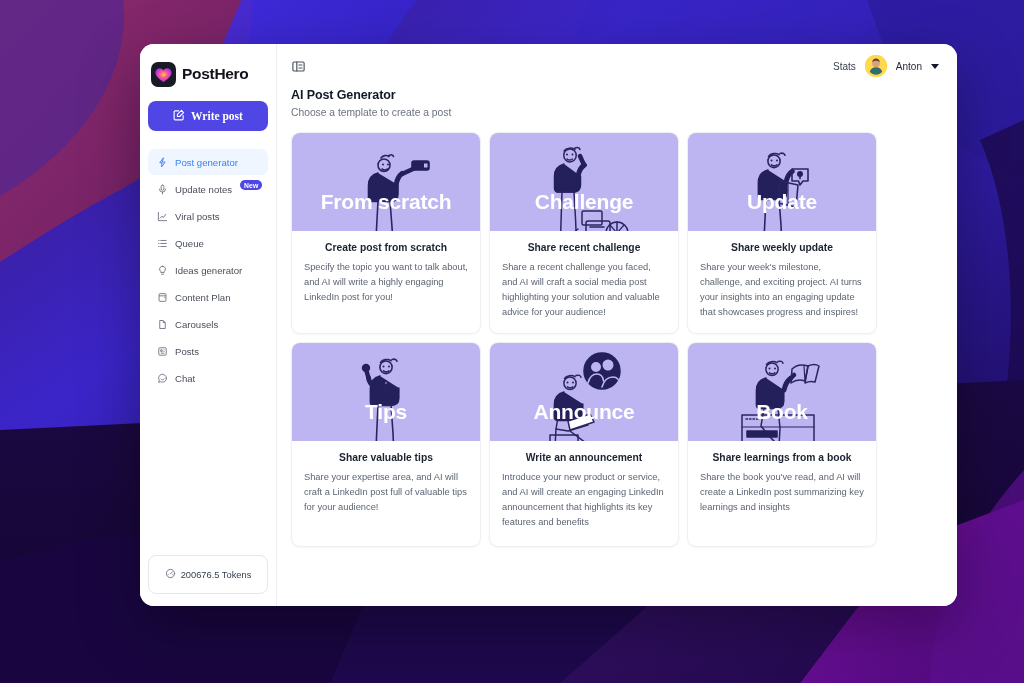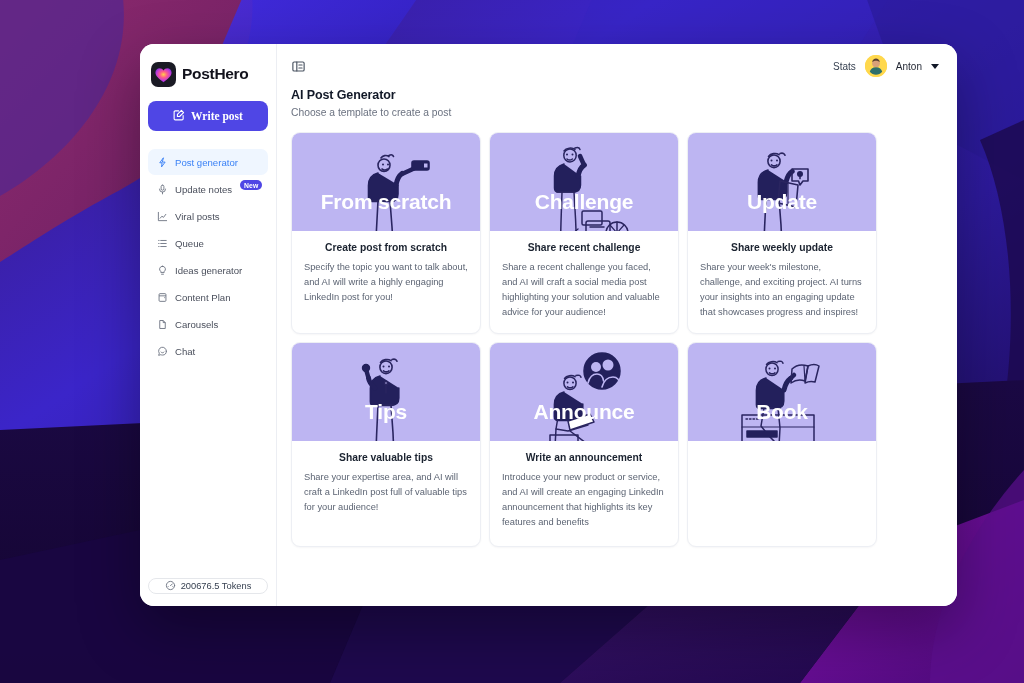--- a/index.html
+++ b/index.html
@@ -75,21 +75,21 @@
     background: #4f46e5; color: #fff;
     font-size: 6.8px; font-weight: bold;
     padding: 1.5px 4px; border-radius: 7px;
     margin-left: 1px; letter-spacing: 0.1px;
     transform: translateY(-4px);
   }
 
   #sidebar-spacer { flex: 1 1 auto; }
   .tokens-pill {
     display: flex; align-items: center; justify-content: center; gap: 5px;
-    height: 16px;
+    height: 39px;
     border: 1px solid #e5e7eb;
     border-radius: 8px;
     font-size: 9.3px;
     color: #374151;
     background: #fff;
     cursor: pointer;
     margin-bottom: 2px;
   }
 
   
@@ -308,20 +308,30 @@
       <div class="nav-item">
         <span class="ico">
           <svg width="11" height="11" viewBox="0 0 16 16" fill="none" stroke="currentColor" stroke-width="1.3" stroke-linejoin="round">
             <path d="M4 2.2h5l3 3v8.6H4z"></path>
             <path d="M9 2.2v3h3"></path>
           </svg>
         </span>
         <span class="nav-label">Carousels</span>
       </div>
 
+      <div class="nav-item">
+        <span class="ico">
+          <svg width="11" height="11" viewBox="0 0 16 16" fill="none" stroke="currentColor" stroke-width="1.3" stroke-linejoin="round">
+            <rect x="2.6" y="2.6" width="10.8" height="10.8" rx="1.4"></rect>
+            <path d="M5.4 5.6h2.2v2.2H5.4z"></path>
+            <path d="M9.6 5.6h1.2M9.6 8h1.2M5.4 10.4h5.4"></path>
+          </svg>
+        </span>
+        <span class="nav-label">Posts</span>
+      </div>
 
       <div class="nav-item">
         <span class="ico">
           <svg width="11" height="11" viewBox="0 0 16 16" fill="none" stroke="currentColor" stroke-width="1.3" stroke-linecap="round" stroke-linejoin="round">
             <path d="M13.6 7.6A5.6 5.6 0 0 1 8 13.2a5.9 5.9 0 0 1-2.5-.56L2.4 13.6l.96-3.1A5.6 5.6 0 1 1 13.6 7.6z"></path>
             <path d="M5.8 8.8s.8 1 2.2 1 2.2-1 2.2-1"></path>
           </svg>
         </span>
         <span class="nav-label">Chat</span>
       </div>
@@ -538,17 +548,21 @@
             <path d="M37 65h21"></path>
             <path d="M55 101l-8 6 4 5 10-5z" fill="#23205c" stroke="#23205c"></path>
             <path d="M70 106l8 6-2 5-10-4z" fill="#23205c" stroke="#23205c"></path>
             <rect x="20" y="72" width="72" height="32"></rect>
             <path d="M20 84h72" stroke-width="1.2"></path>
             <path d="M24 76h1.5M27.5 76h1.5M31 76h1.5M34.5 76h1.5" stroke-width="1.4"></path>
             <rect x="25" y="88" width="30" height="6" fill="#23205c" stroke="#23205c"></rect>
           </svg>
           <div class="art-word">Book</div>
         </div>
+        <div class="card-body">
+          <div class="card-title">Share learnings from a book</div>
+          <div class="card-desc">Share the book you've read, and AI will create a LinkedIn post summarizing key learnings and insights</div>
+        </div>
       </div>
 
     </div>
   </section>
 </div>
 
 </body></html>

